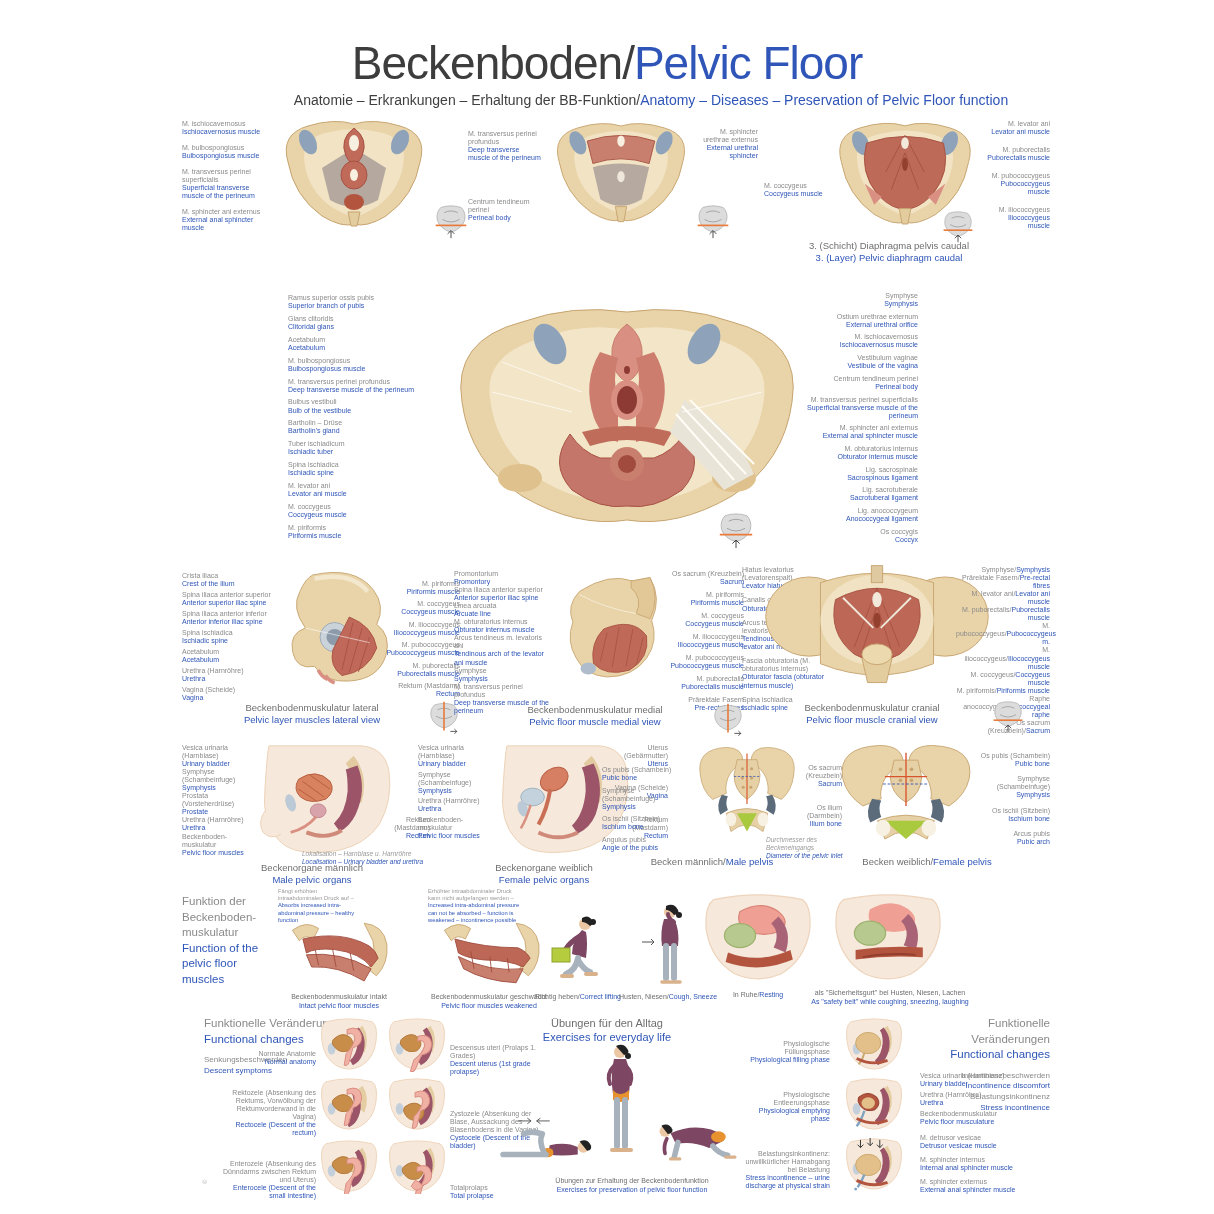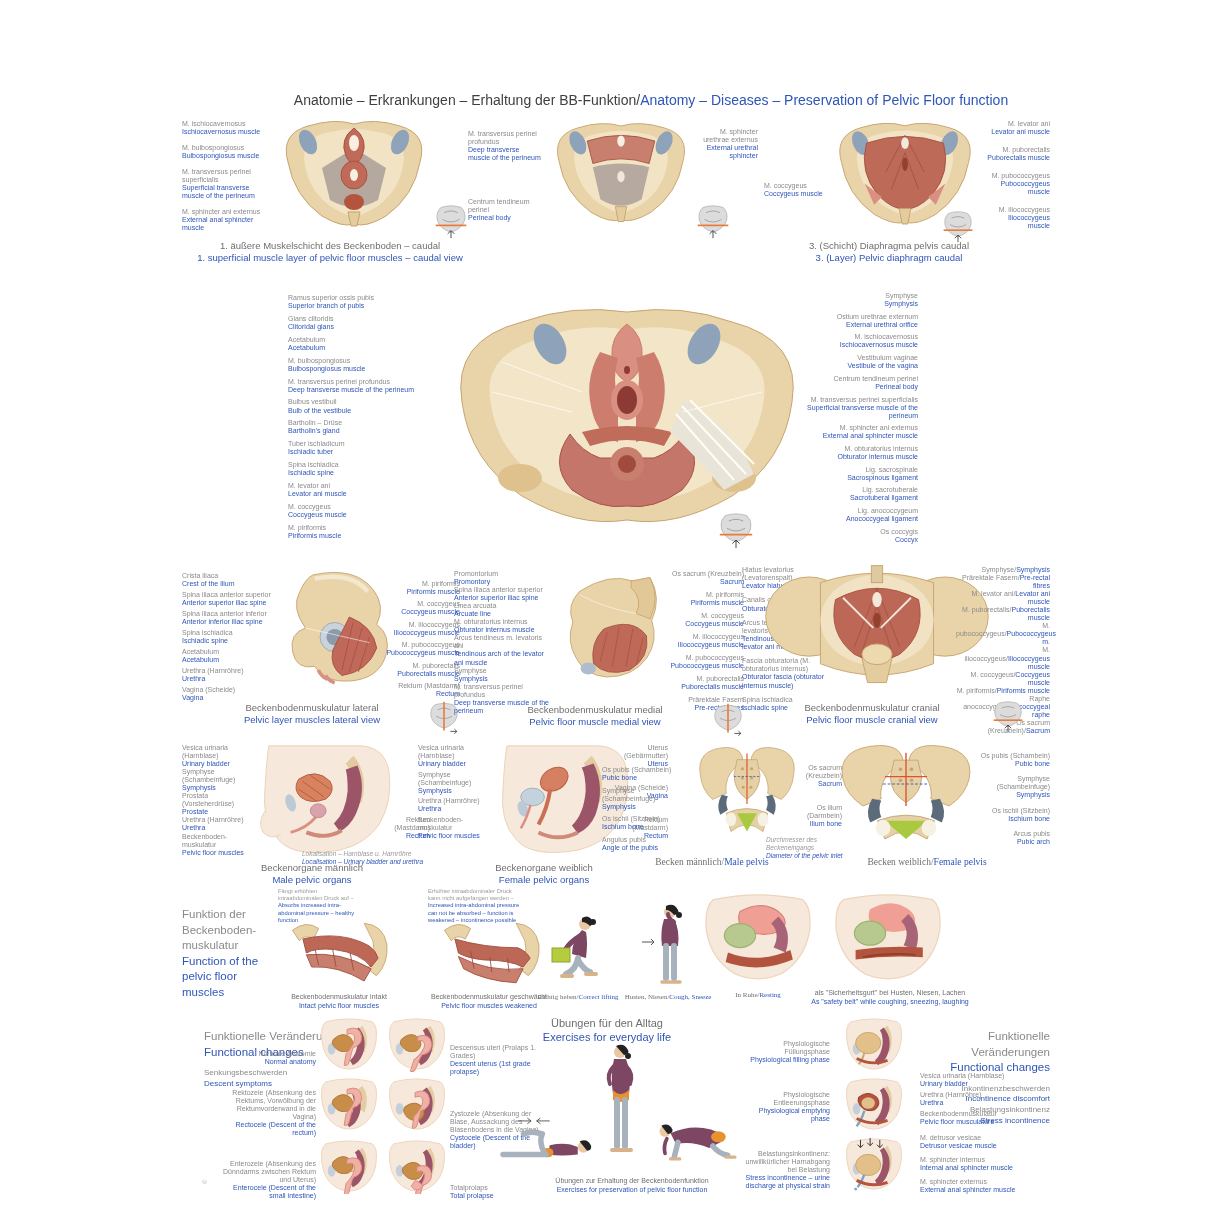--- a/index.html
+++ b/index.html
@@ -17,25 +17,25 @@
   .subtitle .en{color:var(--blue);}
   .stack{position:absolute;display:flex;flex-direction:column;justify-content:space-between;}
   .stackL{text-align:left;} .stackR{text-align:right;}
   .lbl{font-size:7px;line-height:1.15;color:var(--gtx);}
   .lbl .de{display:block;color:var(--gtx);}
   .lbl .en{display:block;color:var(--blue);}
   .lbl.one .de,.lbl.one .en{display:inline;}
   .cap{position:absolute;text-align:center;font-size:9.5px;line-height:1.3;color:var(--cap);}
   .cap .de{display:block;}
   .cap .en{display:block;color:var(--blue);}
-  .cap.inline .de,.cap.inline .en{display:inline;font-family:Liberation Serif, serif;}
+  .cap.inline .de,.cap.inline .en{display:inline;}
   .cap.sm{font-size:7px;}
   .note{position:absolute;font-size:6.5px;font-style:italic;line-height:1.2;color:#9a9a9a;}
   .note .en{display:block;color:var(--blue);}
-  .hblk{position:absolute;font-size:11.5px;line-height:1.35;color:var(--gtx);margin-top:13px;}
+  .hblk{position:absolute;font-size:11.5px;line-height:1.35;color:var(--gtx);}
   .hblk .en{display:block;color:var(--blue);}
   .hblk .sub{display:block;font-size:8px;margin-top:8px;}
   .hblk .sub .en2{color:var(--blue);}
   .ann{position:absolute;font-size:5.8px;line-height:1.25;color:#9a9a9a;}
   .ann .en{display:block;color:var(--blue);}
   .vtext{position:absolute;font-size:6px;color:#b0b0b0;transform:rotate(-90deg);transform-origin:left top;white-space:nowrap;}
   svg{display:block;}
   .thumb{position:absolute;}
 </style>
 </head>
@@ -67,20 +67,21 @@
       <path d="M28,14 Q41,9 43,21 Q44,30 34,33 L30,48 Q29,52 25,51 L27,39 Q35,31 36,23 Q35,16 28,19Z" fill="#f0b0a4" stroke="#d98c80"></path>
     </symbol>
     <symbol id="rc" viewBox="0 0 60 58">
       <path d="M40,12 Q50,24 44,40 Q41,48 34,51 L31,46 Q38,40 39,28 Q39,18 36,15Z" fill="#9b5468"></path>
     </symbol>
   </defs>
 </svg>
 
 <div class="poster">
 
+  <div class="title"><span class="de">Beckenboden/</span><span class="en">Pelvic Floor</span></div>
   <div class="subtitle"><span class="de">Anatomie – Erkrankungen – Erhaltung der BB-Funktion/</span><span class="en">Anatomy – Diseases – Preservation of Pelvic Floor function</span></div>
 
   <div class="sec" style="top:112px;left:182px;width:868px;height:164px">
 
     <div class="sec" style="top:0;left:0;width:296px;height:164px">
       <div class="stack stackL" style="left:0;top:8px;width:88px;height:112px">
 
       <div class="lbl">
             <span class="de">M. ischiocavernosus</span>
             <span class="en">Ischiocavernosus muscle</span>
@@ -107,24 +108,20 @@
         <path d="M80,16 Q95,27 88,44 Q84,52 80,52 Q76,52 72,44 Q65,27 80,16Z" fill="#c06a5a" stroke="#a85243"></path>
         <ellipse cx="80" cy="31" rx="5" ry="8" fill="#f7efe0"></ellipse>
         <ellipse cx="80" cy="63" rx="13" ry="14" fill="#c06a5a" stroke="#a85243"></ellipse>
         <ellipse cx="80" cy="63" rx="4" ry="6" fill="#f7efe0"></ellipse>
         <ellipse cx="80" cy="90" rx="10" ry="8" fill="#b3543f"></ellipse>
         <path d="M74,100 h12 l-3,14 h-6Z" fill="#e3cc9e" stroke="#c7a470"></path>
       </svg>
       <svg class="thumb" style="left:252px;top:92px" width="34" height="36">
           <use href="#thH"></use>
         </svg>
-      <div class="cap" style="left:0;top:128px;width:296px">
-          <span class="de">1. äußere Muskelschicht des Beckenboden – caudal</span>
-          <span class="en">1. superficial muscle layer of pelvic floor muscles – caudal view</span>
-        </div>
     </div>
 
     <div class="sec" style="top:0;left:286px;width:290px;height:164px">
       <div class="stack stackL" style="left:0;top:18px;width:74px;height:92px">
 
       <div class="lbl">
             <span class="de">M. transversus perinei profundus</span>
             <span class="en">Deep transverse muscle of the perineum</span>
           </div>
           <div class="lbl">

